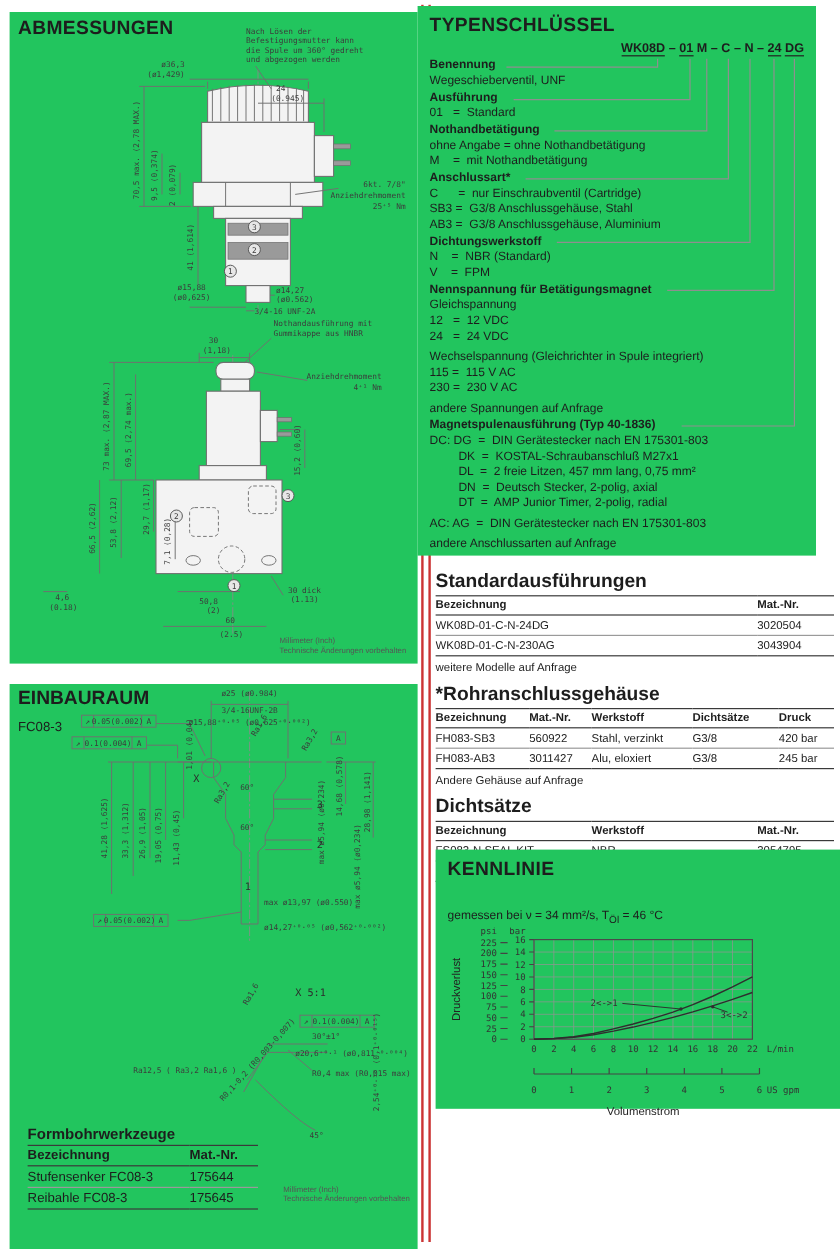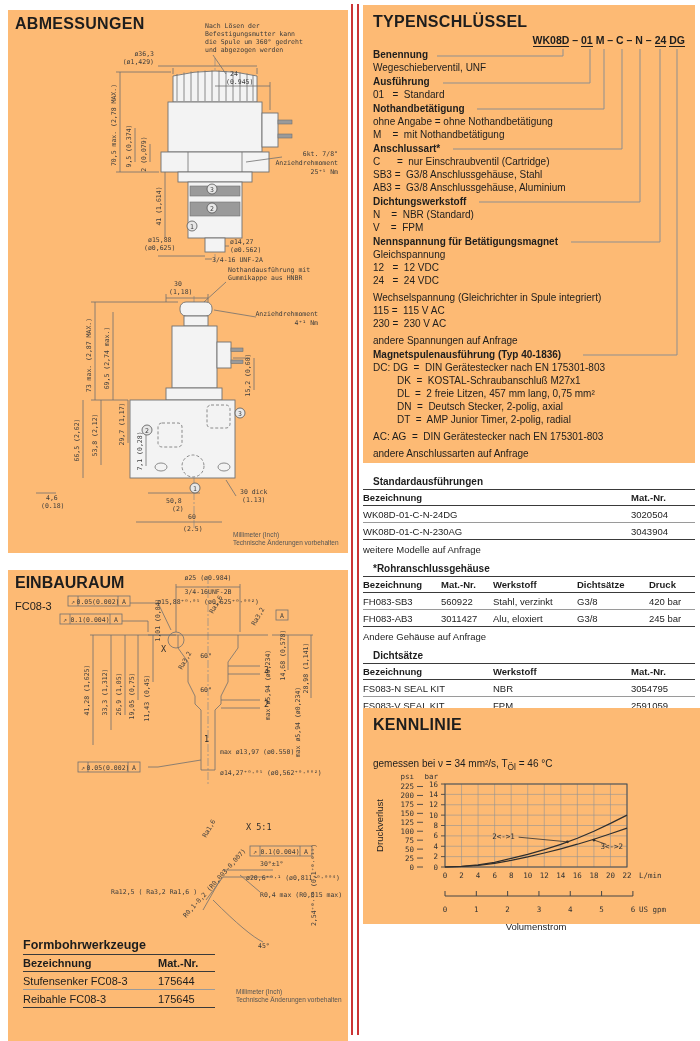--- a/index.html
+++ b/index.html
@@ -1,39 +1,39 @@
 <!DOCTYPE html>
 <html><head>
 <meta charset="utf-8">
 <style>
   html,body{margin:0;padding:0}
   body{width:700px;height:1041px;position:relative;background:#fff;
        font-family:"Liberation Sans",sans-serif;color:#1d1d1d;overflow:hidden}
-  .panel{position:absolute;background:#fdba74}
+  .panel{position:absolute;background:#22c55e}
   #p-abm{left:8px;top:10px;width:340px;height:543px}
   #p-ein{left:8px;top:570px;width:340px;height:495px}
-  #p-typ{left:363px;top:5px;width:332px;height:458px}
+  #p-typ{left:348px;top:5px;width:332px;height:458px}
   #p-ken{left:363px;top:708px;width:388px;height:216px}
   #divider{position:absolute;left:351px;top:4px;width:4px;height:1031px;
            border-left:2px solid #cb3434;border-right:2px solid #cb3434}
   h1.sec{font-size:16px;font-weight:bold;margin:0;letter-spacing:.3px}
   .abs{position:absolute}
   
   .tp{position:relative;padding:8px 10px;height:442px}
   .code{font-size:10.5px;font-weight:bold;text-align:right;margin:3px 0 2px;white-space:pre}
   .code .u{border-bottom:1.5px solid #222}
   .term{font-weight:bold;font-size:10px;line-height:13px;margin-top:1px}
   .d{font-size:10px;line-height:13px;white-space:pre-wrap}
   .ind{padding-left:24px}
   .ulined{}
   .gap4{height:4px}
   #typleaders{position:absolute;left:0;top:0;pointer-events:none}
   
   .tblwrap{position:absolute;left:363px;top:468px;width:332px}
-  .ttl{font-size:10px;font-weight:bold;margin:8px 10px 2px}
+  .ttl{font-size:16px;font-weight:bold;margin:8px 0 2px}
   table{border-collapse:collapse;width:100%;font-size:9.5px;table-layout:fixed}
   th{font-weight:bold;text-align:left;border-top:1.6px solid #3a3a3a;
      border-bottom:1px solid #3a3a3a;padding:2px 2px 2px 0}
   td{padding:2.5px 2px 2.5px 0;border-bottom:1px solid #9a9a9a;overflow:hidden}
   tr.last td{border-bottom:1.6px solid #3a3a3a}
   .tnote{font-size:9.5px;margin:4px 0 0}
   
   .kp{position:relative;padding:8px 10px}
   .cond{font-size:10px;margin-top:24px}
   .ct{font-family:"DejaVu Sans Mono",monospace;font-size:7.5px;fill:#333}

